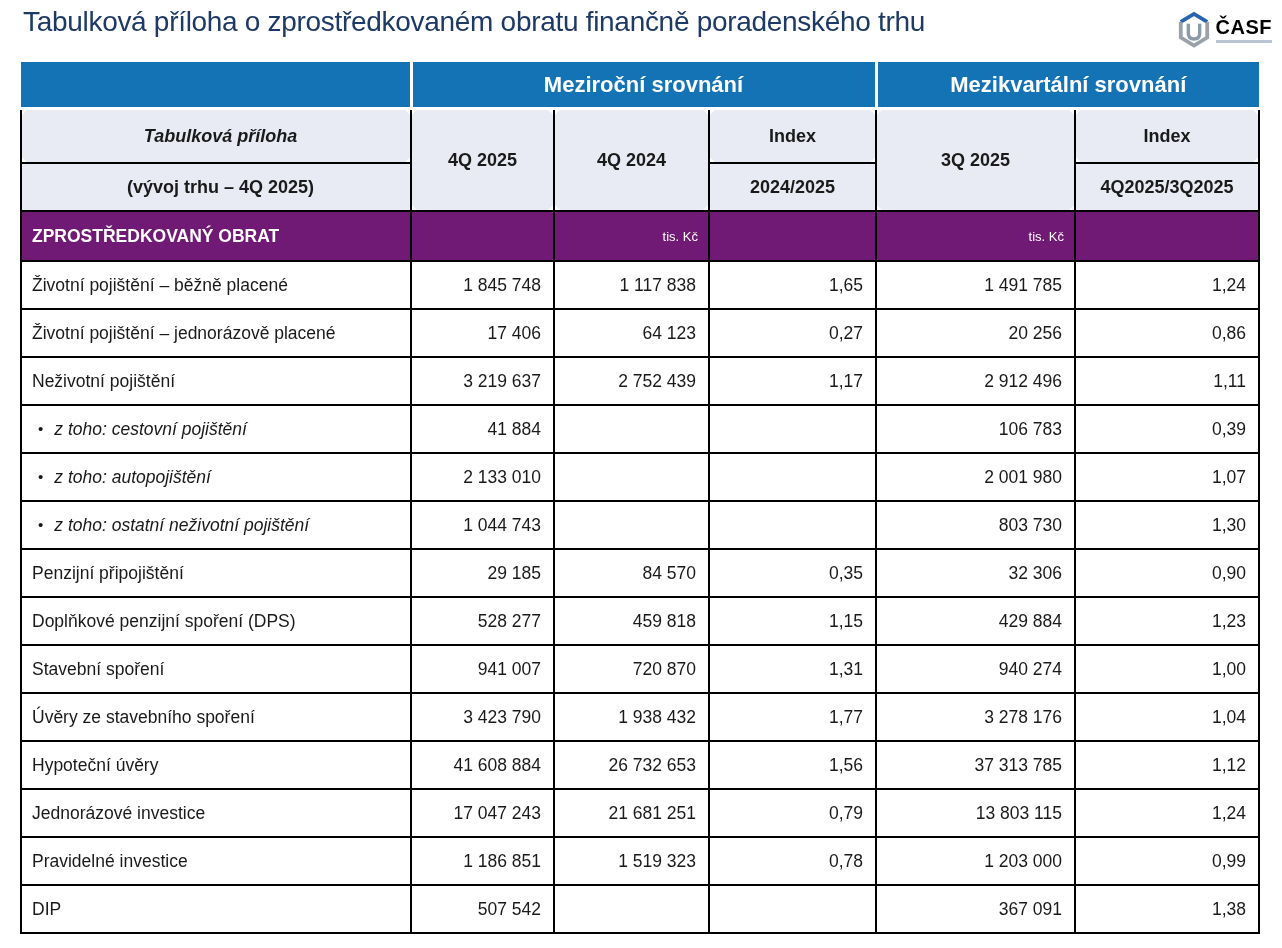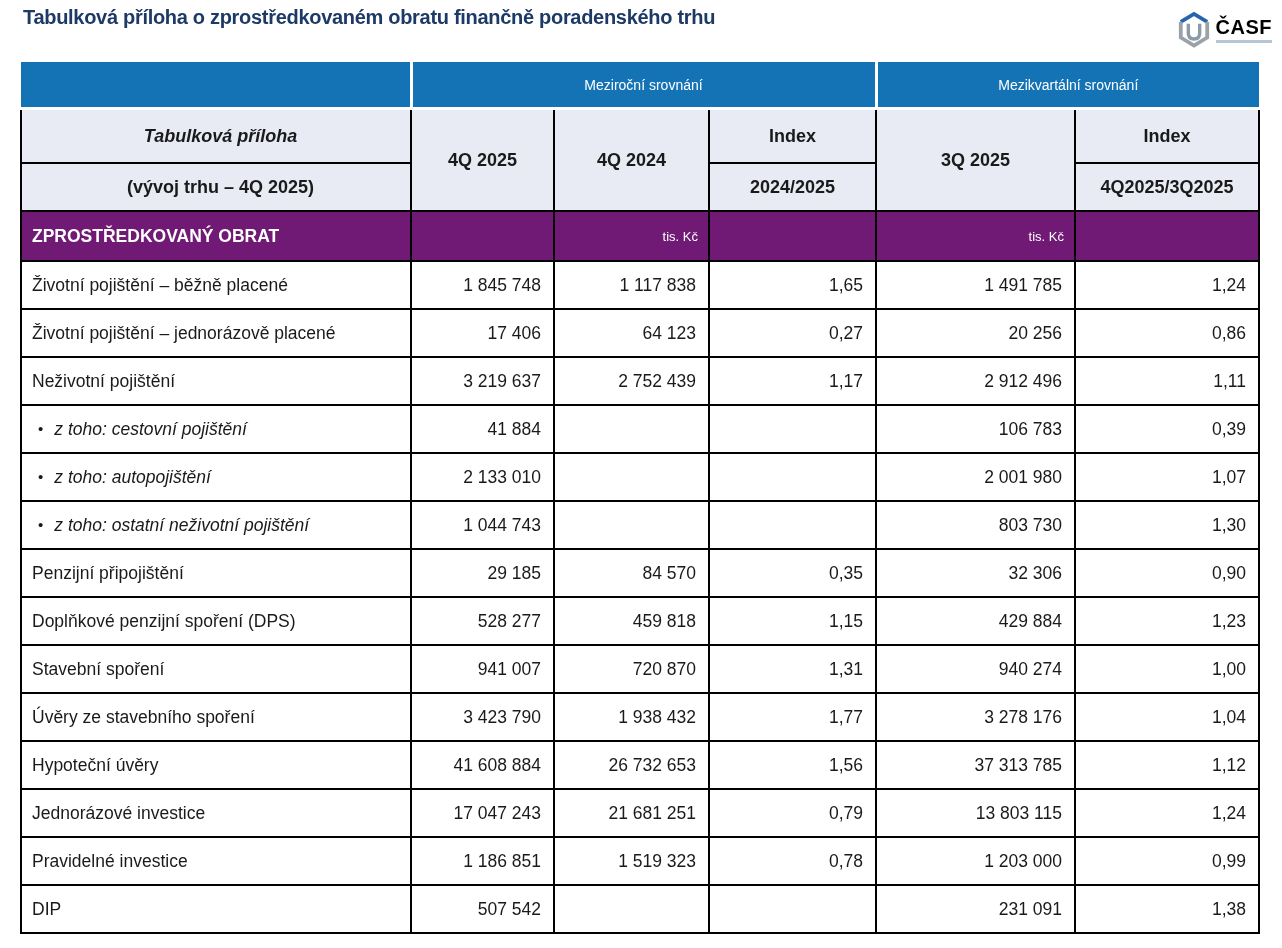--- a/index.html
+++ b/index.html
@@ -1,30 +1,30 @@
 <!DOCTYPE html>
 <html><head>
 <meta charset="utf-8">
 <style>
   html,body{margin:0;padding:0;background:#fff;}
   body{width:1282px;height:948px;position:relative;font-family:"Liberation Sans",sans-serif;overflow:hidden;}
 
-  .page-title{position:absolute;left:23px;top:6px;margin:0;font-size:20px;font-weight:bold;color:#1d3a66;letter-spacing:-0.3px;white-space:nowrap;}
+  .page-title{position:absolute;left:23px;top:6px;margin:0;font-size:28px;font-weight:normal;color:#1d3a66;letter-spacing:-0.3px;white-space:nowrap;}
 
   .logo{position:absolute;right:10px;top:10px;display:flex;align-items:center;gap:5px;}
   .logo-text{font-size:20px;font-weight:bold;color:#000000;letter-spacing:0.5px;border-bottom:3px solid #b9c4d4;padding-bottom:2px;line-height:1.05;}
 
   table.market{position:absolute;left:20px;top:62px;width:1238px;border-collapse:collapse;table-layout:fixed;color:#1a1a1a;}
   table.market td{vertical-align:middle;overflow:hidden;white-space:nowrap;}
 
-  tr.blue-row td{background:#1473b5;border:0;height:43px;color:#fff;font-weight:normal;font-size:14px;text-align:center;}
+  tr.blue-row td{background:#1473b5;border:0;height:43px;color:#fff;font-weight:bold;font-size:22px;text-align:center;}
   tr.blue-row td.sep{border-right:3px solid #fff;}
 
   tr.hdr td{background:#e8ebf3;border:2px solid #000000;font-weight:bold;font-size:18px;text-align:center;}
-  tr.hdr-top td{border-top:3px solid #fff;height:50px;}
+  tr.hdr-top td{border-top:3px solid #fff;height:50px;border-radius:11px;}
   tr.hdr-bot td{height:44px;}
   td.left{text-align:left;padding-left:10px;}
   .italic{font-style:italic;}
 
   tr.section td{background:#701a75;border:2px solid #000;color:#fff;height:46px;}
   td.section-label{font-weight:bold;font-size:17.5px;text-align:left;padding-left:10px;}
   td.unit{font-size:13px;font-weight:normal;text-align:right;padding-right:10px;}
 
   tr.data td{background:#fff;border:2px solid #000;height:44px;font-size:17.5px;}
   tr.data td.label{text-align:left;padding-left:10px;margin-left:28px;}
@@ -188,17 +188,17 @@
     <td class="num">1 519 323</td>
     <td class="num">0,78</td>
     <td class="num">1 203 000</td>
     <td class="num">0,99</td>
   </tr>
   <tr class="data">
     <td class="label">DIP</td>
     <td class="num">507 542</td>
     <td class="num"></td>
     <td class="num"></td>
-    <td class="num">231 091</td>
+    <td class="num">367 091</td>
     <td class="num">1,38</td>
   </tr>
 </tbody>
   </table>
 
 </body></html>

